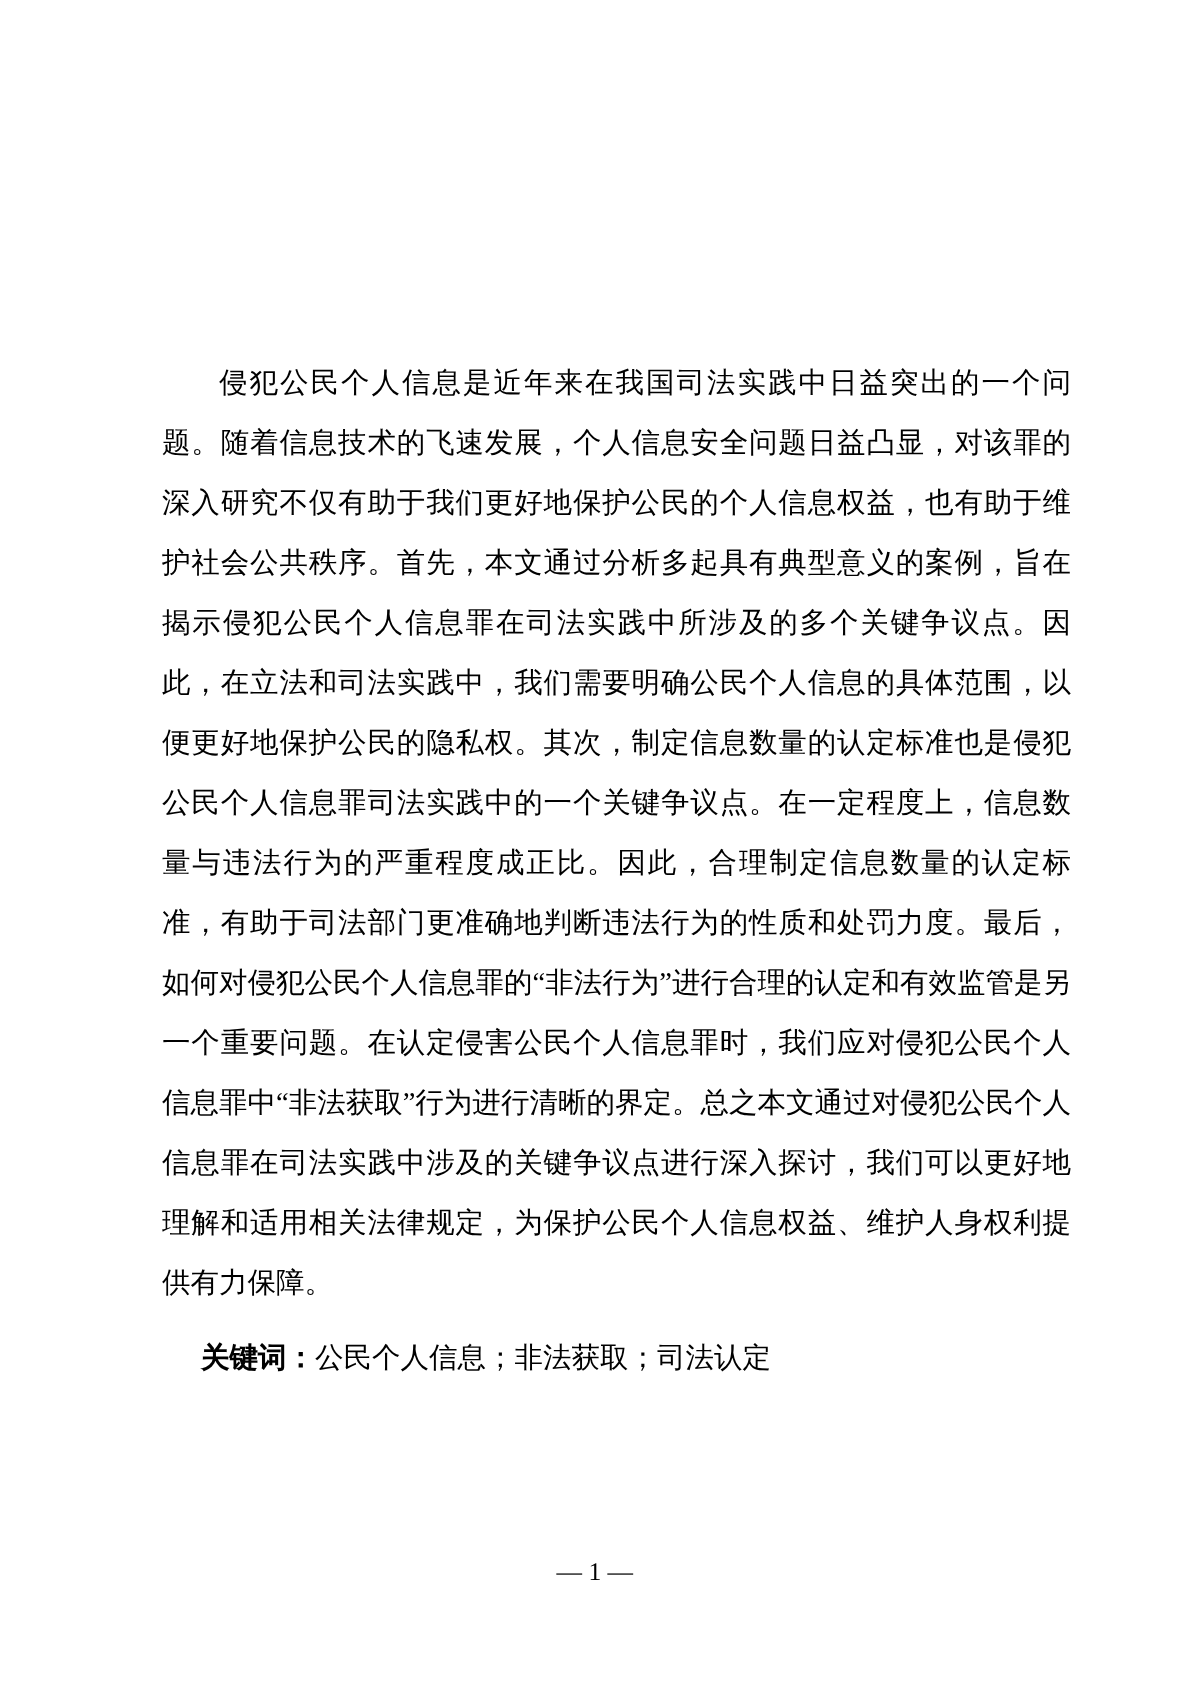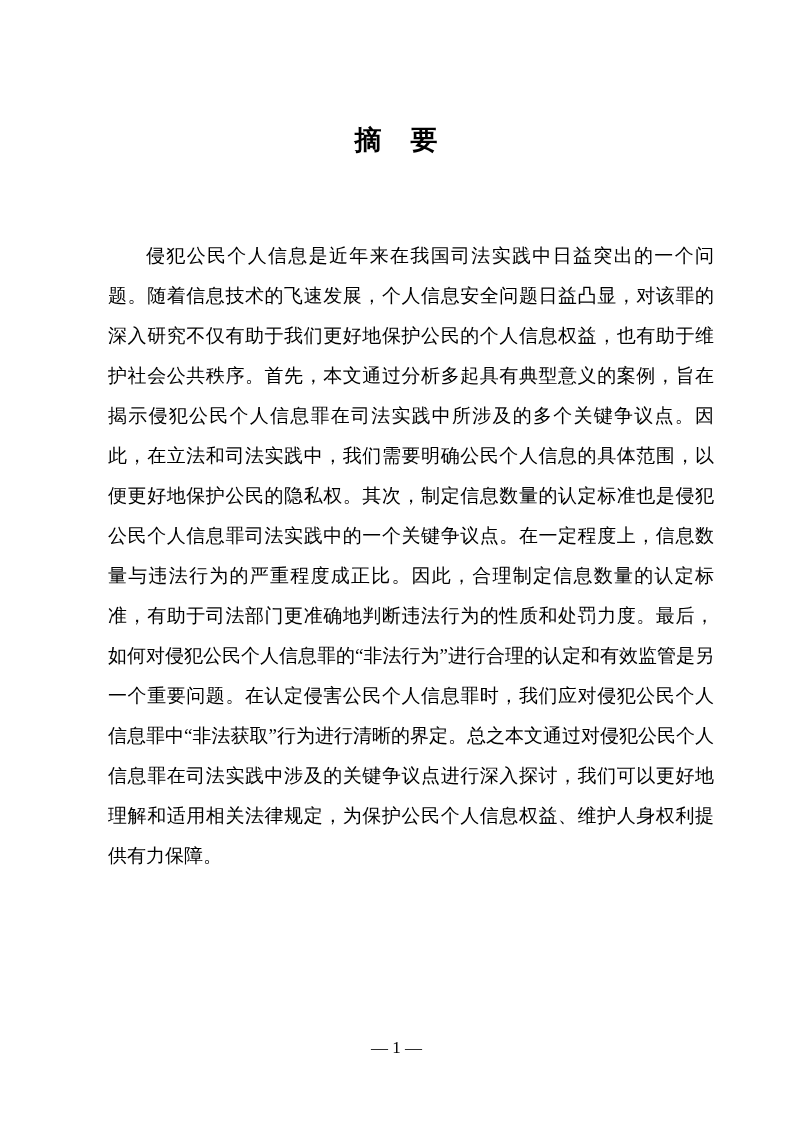--- a/index.html
+++ b/index.html
@@ -71,19 +71,21 @@
     font-size: 17px;
     line-height: 24px;
     color: #000000;
     font-family: "Liberation Serif", serif;
   }
 </style>
 </head>
 <body>
 
 <div class="page">
-  <h1 class="abstract-title">摘　要</h1>
 
   <p class="abstract-paragraph">侵犯公民个人信息是近年来在我国司法实践中日益突出的一个问题。随着信息技术的飞速发展，个人信息安全问题日益凸显，对该罪的深入研究不仅有助于我们更好地保护公民的个人信息权益，也有助于维护社会公共秩序。首先，本文通过分析多起具有典型意义的案例，旨在揭示侵犯公民个人信息罪在司法实践中所涉及的多个关键争议点。因此，在立法和司法实践中，我们需要明确公民个人信息的具体范围，以便更好地保护公民的隐私权。其次，制定信息数量的认定标准也是侵犯公民个人信息罪司法实践中的一个关键争议点。在一定程度上，信息数量与违法行为的严重程度成正比。因此，合理制定信息数量的认定标准，有助于司法部门更准确地判断违法行为的性质和处罚力度。最后，如何对侵犯公民个人信息罪的“非法行为”进行合理的认定和有效监管是另一个重要问题。在认定侵害公民个人信息罪时，我们应对侵犯公民个人信息罪中“非法获取”行为进行清晰的界定。总之本文通过对侵犯公民个人信息罪在司法实践中涉及的关键争议点进行深入探讨，我们可以更好地理解和适用相关法律规定，为保护公民个人信息权益、维护人身权利提供有力保障。</p>
 
+  <p class="keywords-line">
+    <span class="keywords-label">关键词：</span><span class="keywords-value">公民个人信息；非法获取；司法认定</span>
+  </p>
 
   <div class="page-number">— 1 —</div>
 </div>
 
 </body></html>

